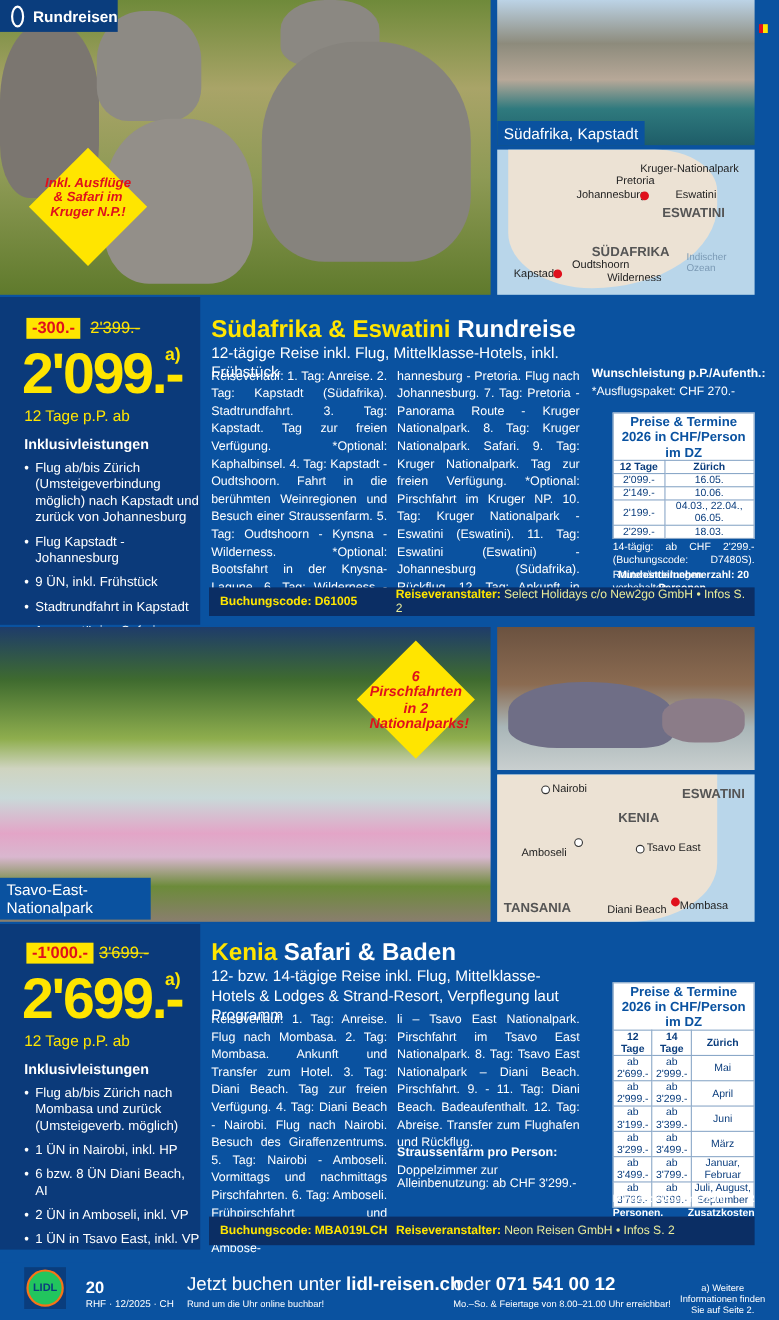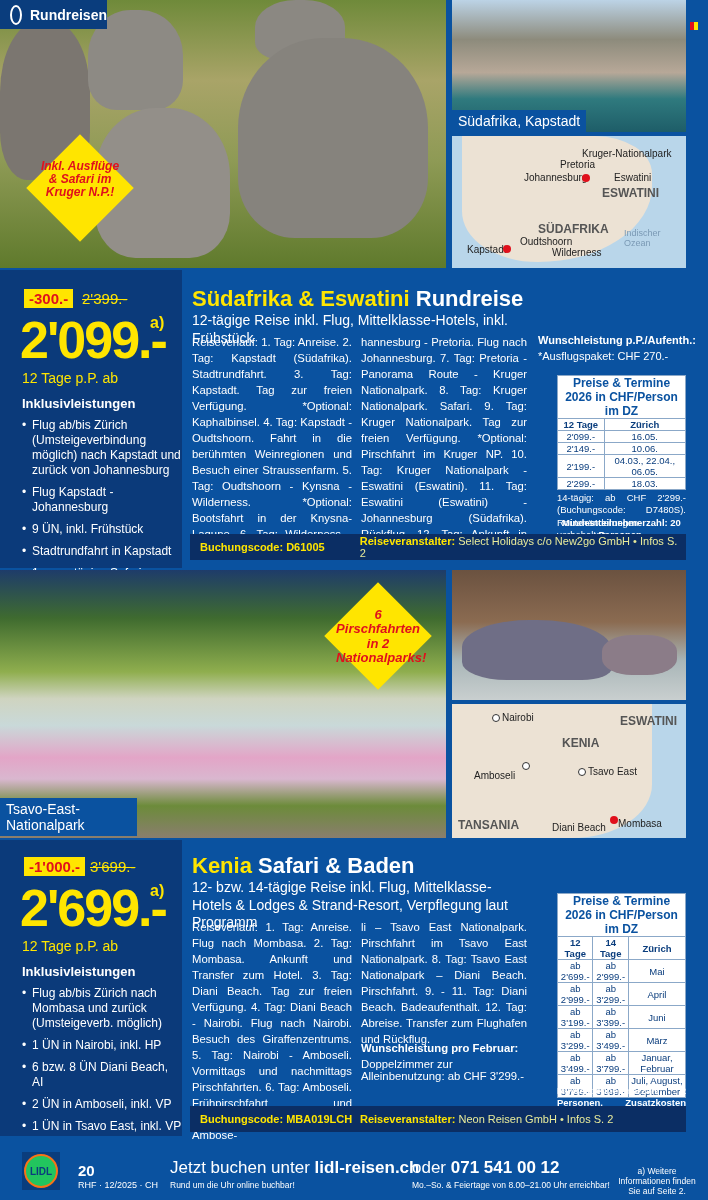--- a/index.html
+++ b/index.html
@@ -196,21 +196,21 @@
     <li>1 ÜN in Tsavo East, inkl. VP</li>
   </ul>
 </div>
 
 <div class="title" style="left:192px;top:853px">
   <span class="y">Kenia</span><span> Safari &amp; Baden</span>
 </div>
 <div class="subtitle" style="left:192px;top:879px;width:330px">12- bzw. 14-tägige Reise inkl. Flug, Mittelklasse-Hotels &amp; Lodges &amp; Strand-Resort, Verpflegung laut Programm</div>
 <div class="col" style="left:192px;top:919px;width:160px">Reiseverlauf: 1. Tag: Anreise. Flug nach Mombasa. 2. Tag: Mombasa. Ankunft und Transfer zum Hotel. 3. Tag: Diani Beach. Tag zur freien Verfügung. 4. Tag: Diani Beach - Nairobi. Flug nach Nairobi. Besuch des Giraffenzentrums. 5. Tag: Nairobi - Amboseli. Vormittags und nachmittags Pirschfahrten. 6. Tag: Amboseli. Frühpirschfahrt und Abendpirschfahrt. 7. Tag: Ambose-</div>
 <div class="col" style="left:361px;top:919px;width:166px">li – Tsavo East Nationalpark. Pirschfahrt im Tsavo East Nationalpark. 8. Tag: Tsavo East Nationalpark – Diani Beach. Pirschfahrt. 9. - 11. Tag: Diani Beach. Badeaufenthalt. 12. Tag: Abreise. Transfer zum Flughafen und Rückflug.</div>
-<div class="side" style="left:361px;top:1042px;font-weight:bold;font-size:11.3px">Wunschleistung pro Februar:</div>
+<div class="side" style="left:361px;top:1042px;font-weight:bold;font-size:11.3px">Straussenfarm pro Person:</div>
 <div class="side" style="left:361px;top:1058px;width:166px;font-size:11.3px">Doppelzimmer zur Alleinbenutzung: ab CHF 3'299.-</div>
 
 <table class="prices" style="left:557px;top:893px;width:129px">
   <tbody>
       <tr>
         <th colspan="3" class="hdr">Preise &amp; Termine 2026 in CHF/Person im DZ</th>
       </tr>
   <tr>
         <th>12 Tage</th>
         <th>14 Tage</th>

